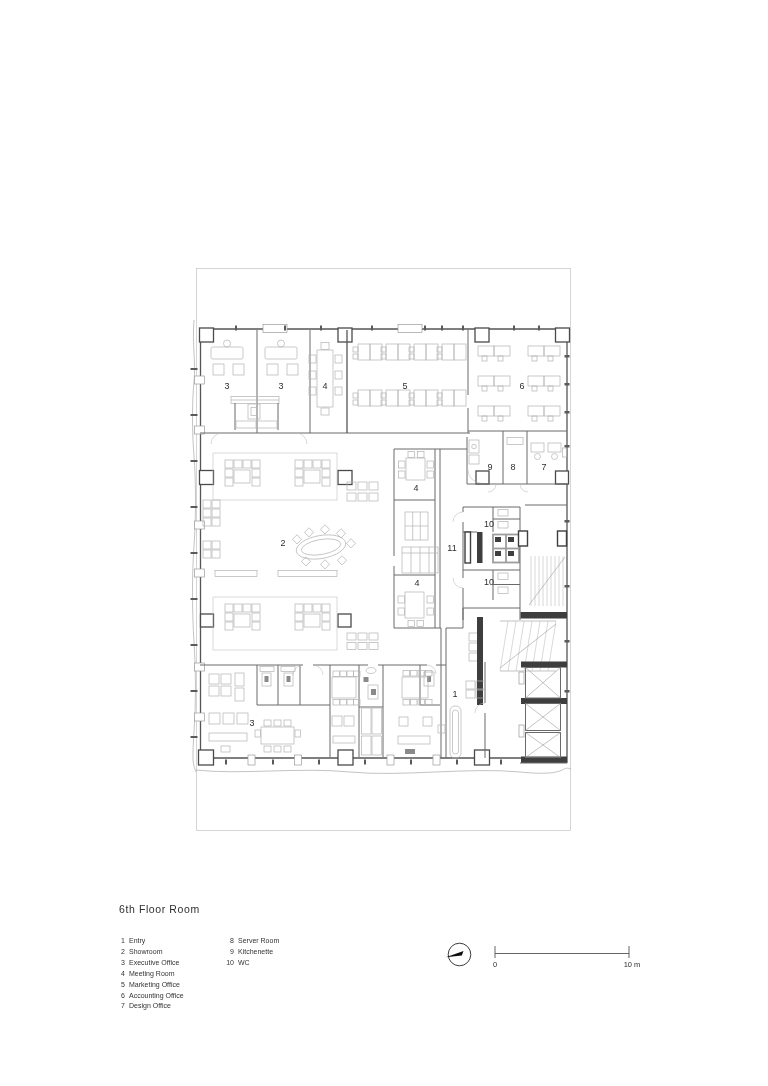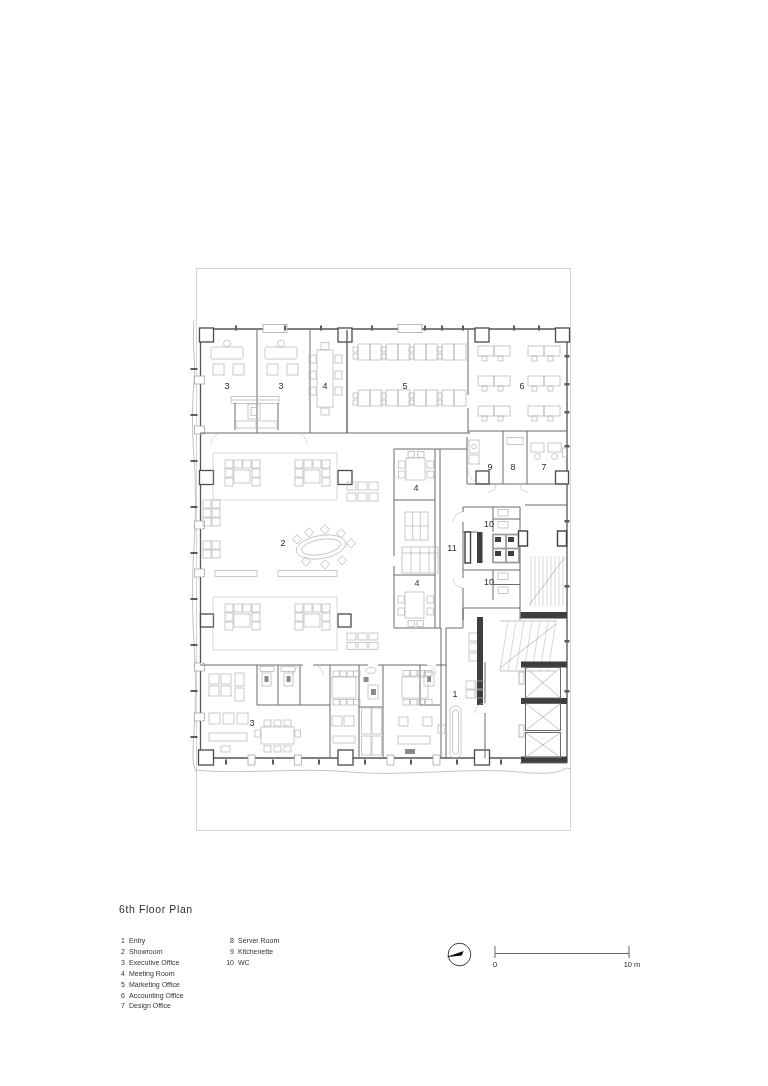--- a/index.html
+++ b/index.html
@@ -561,21 +561,21 @@
   <g>
     <line x1="495" y1="953.5" x2="629" y2="953.5" stroke="#555" stroke-width="0.9"></line>
     <line x1="495" y1="946" x2="495" y2="958" stroke="#555" stroke-width="0.9"></line>
     <line x1="629" y1="946" x2="629" y2="958" stroke="#555" stroke-width="0.9"></line>
     <text class="scaletxt" x="495" y="967">0</text>
     <text class="scaletxt" x="632" y="967">10 m</text>
   </g>
 
 </svg>
 
-<div class="title">6th Floor Plan</div>
+<div class="title">6th Floor Room</div>
 
 <div class="legend-col c1">
   <div class="lg-row">
         <span class="lg-num">1</span>
         <span>Entry</span>
       </div>
   <div class="lg-row">
         <span class="lg-num">2</span>
         <span>Showroom</span>
       </div>

